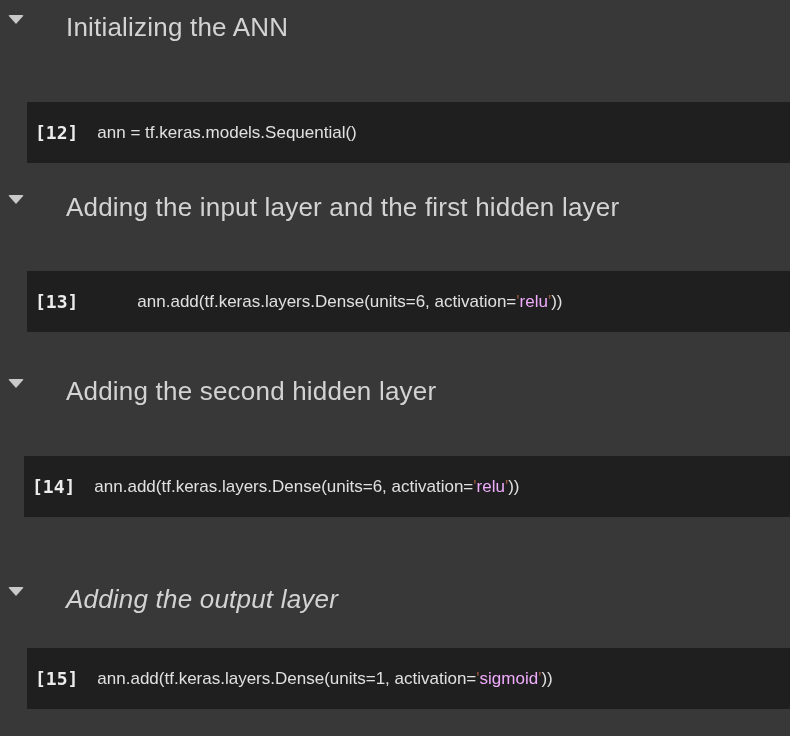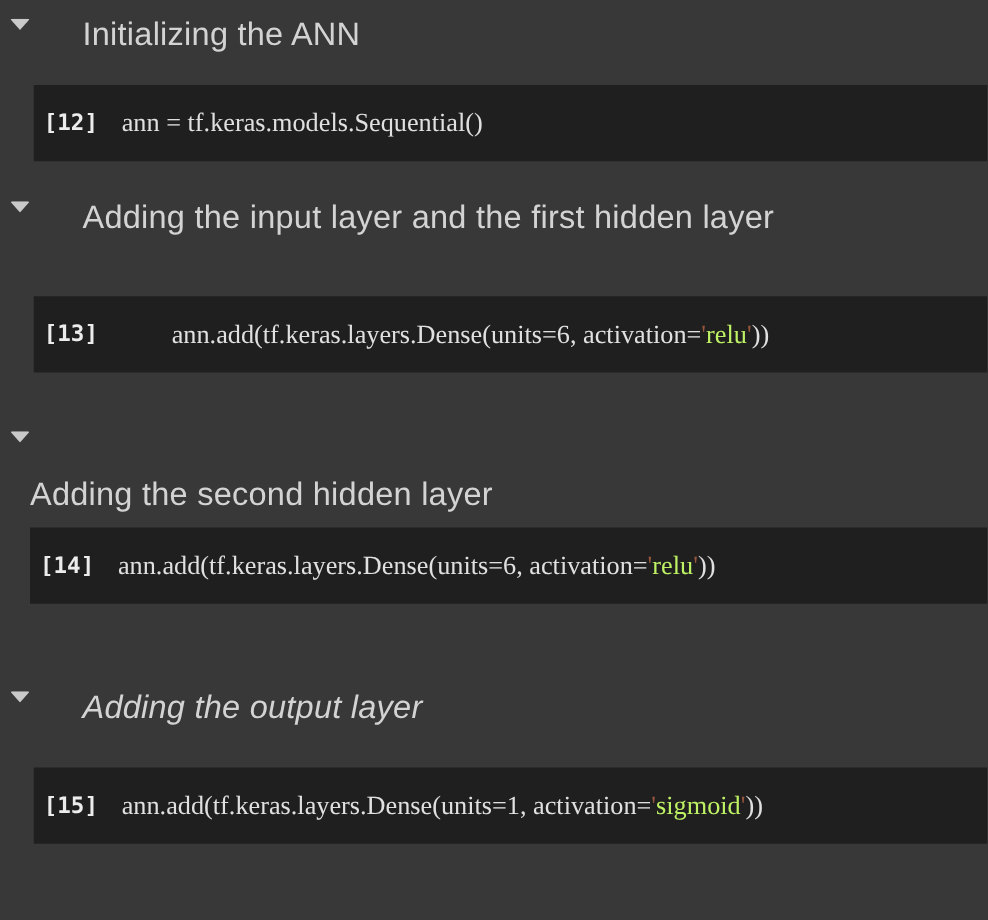--- a/index.html
+++ b/index.html
@@ -50,35 +50,35 @@
   }
   .exec-count {
     font-family: "DejaVu Sans Mono", "Liberation Mono", monospace;
     font-size: 18px;
     font-weight: bold;
     color: #ececec;
     flex: 0 0 auto;
   }
   .code-line {
     margin-left: 19px;
-    font-family: Liberation Serif, serif;
-    font-size: 21px;
+    font-family: Liberation Sans, sans-serif;
+    font-size: 17px;
     color: #e0e0e0;
     white-space: pre;
     cursor: text;
   }
   .cq { color: #96573d; }   
-  .cs { color: #bef264; }   
+  .cs { color: #f0abfc; }   
 
   
   .s1 .section-header { margin-top: 12px; }
-  .s1 .code-cell      { margin-top: 22px; }
+  .s1 .code-cell      { margin-top: 56px; }
   .s2 .section-header { margin-top: 29px; }
   .s2 .code-cell      { margin-top: 45px; gap: 40px; }
-  .s3 .section-header { margin-top: 44px; flex-direction: column; }
+  .s3 .section-header { margin-top: 44px; }
   .s3 .code-cell      { margin-top: 46px; margin-left: 24px; }
   .s4 .section-header { margin-top: 67px; font-style: italic; }
   .s4 .code-cell      { margin-top: 30px; }
 </style>
 </head>
 <body>
 
 <div class="section s1">
   <div class="section-header">
     <div class="collapse-arrow"></div>

